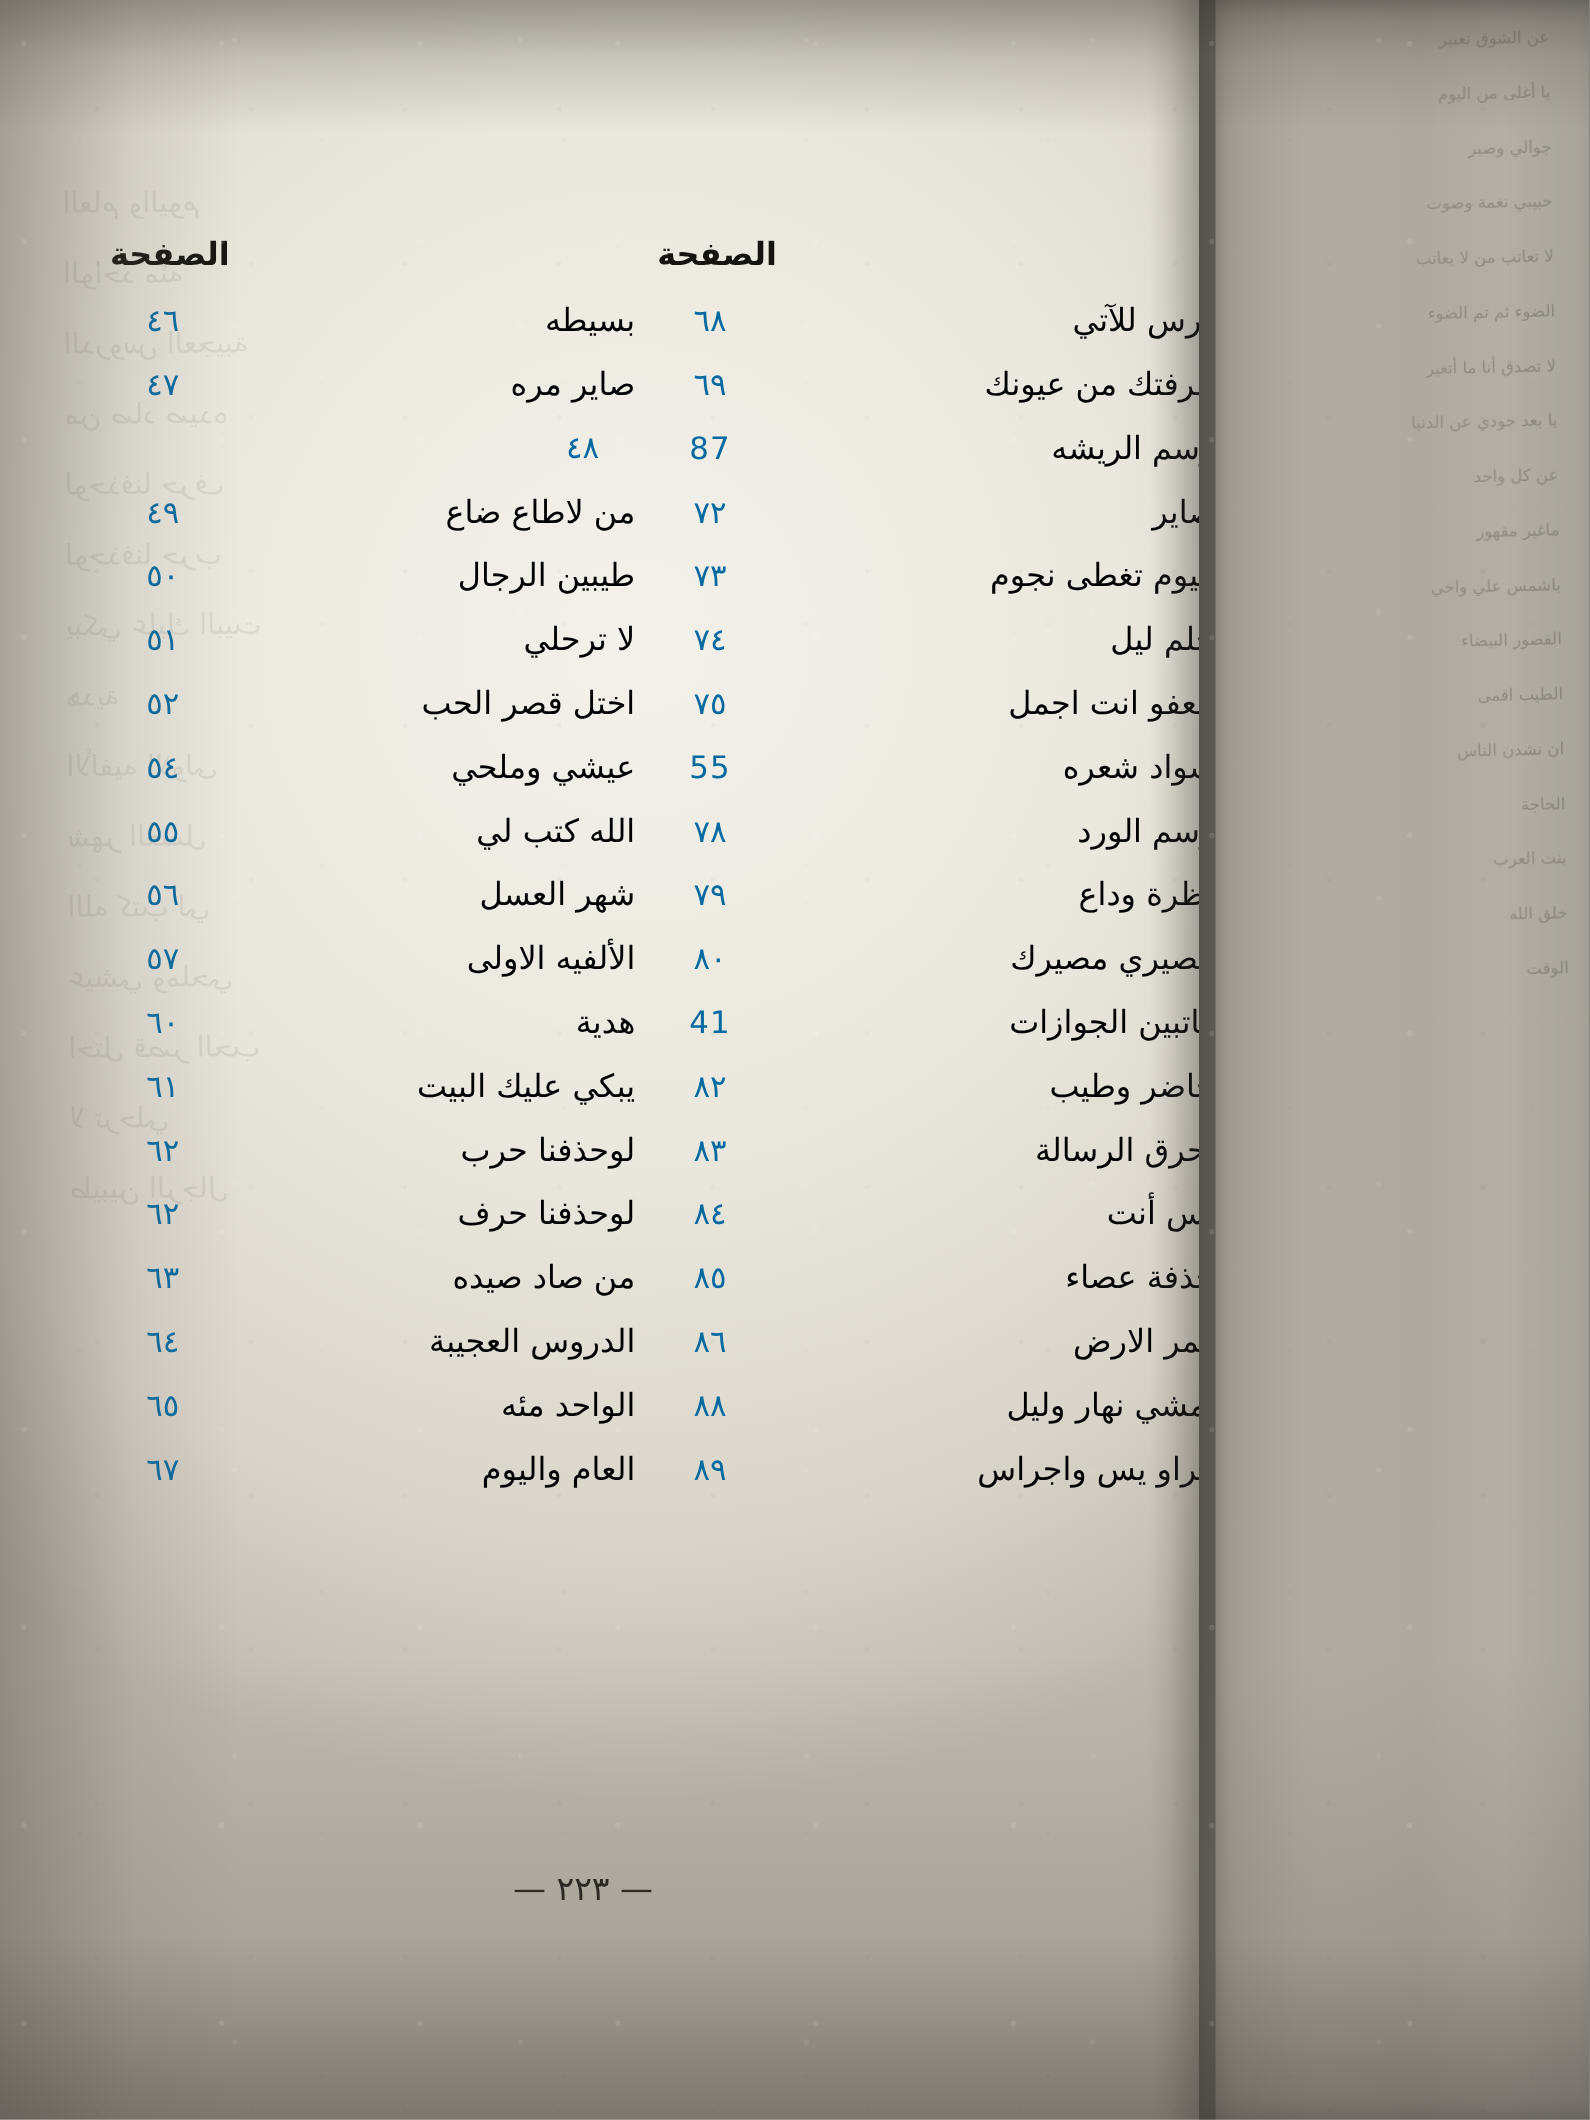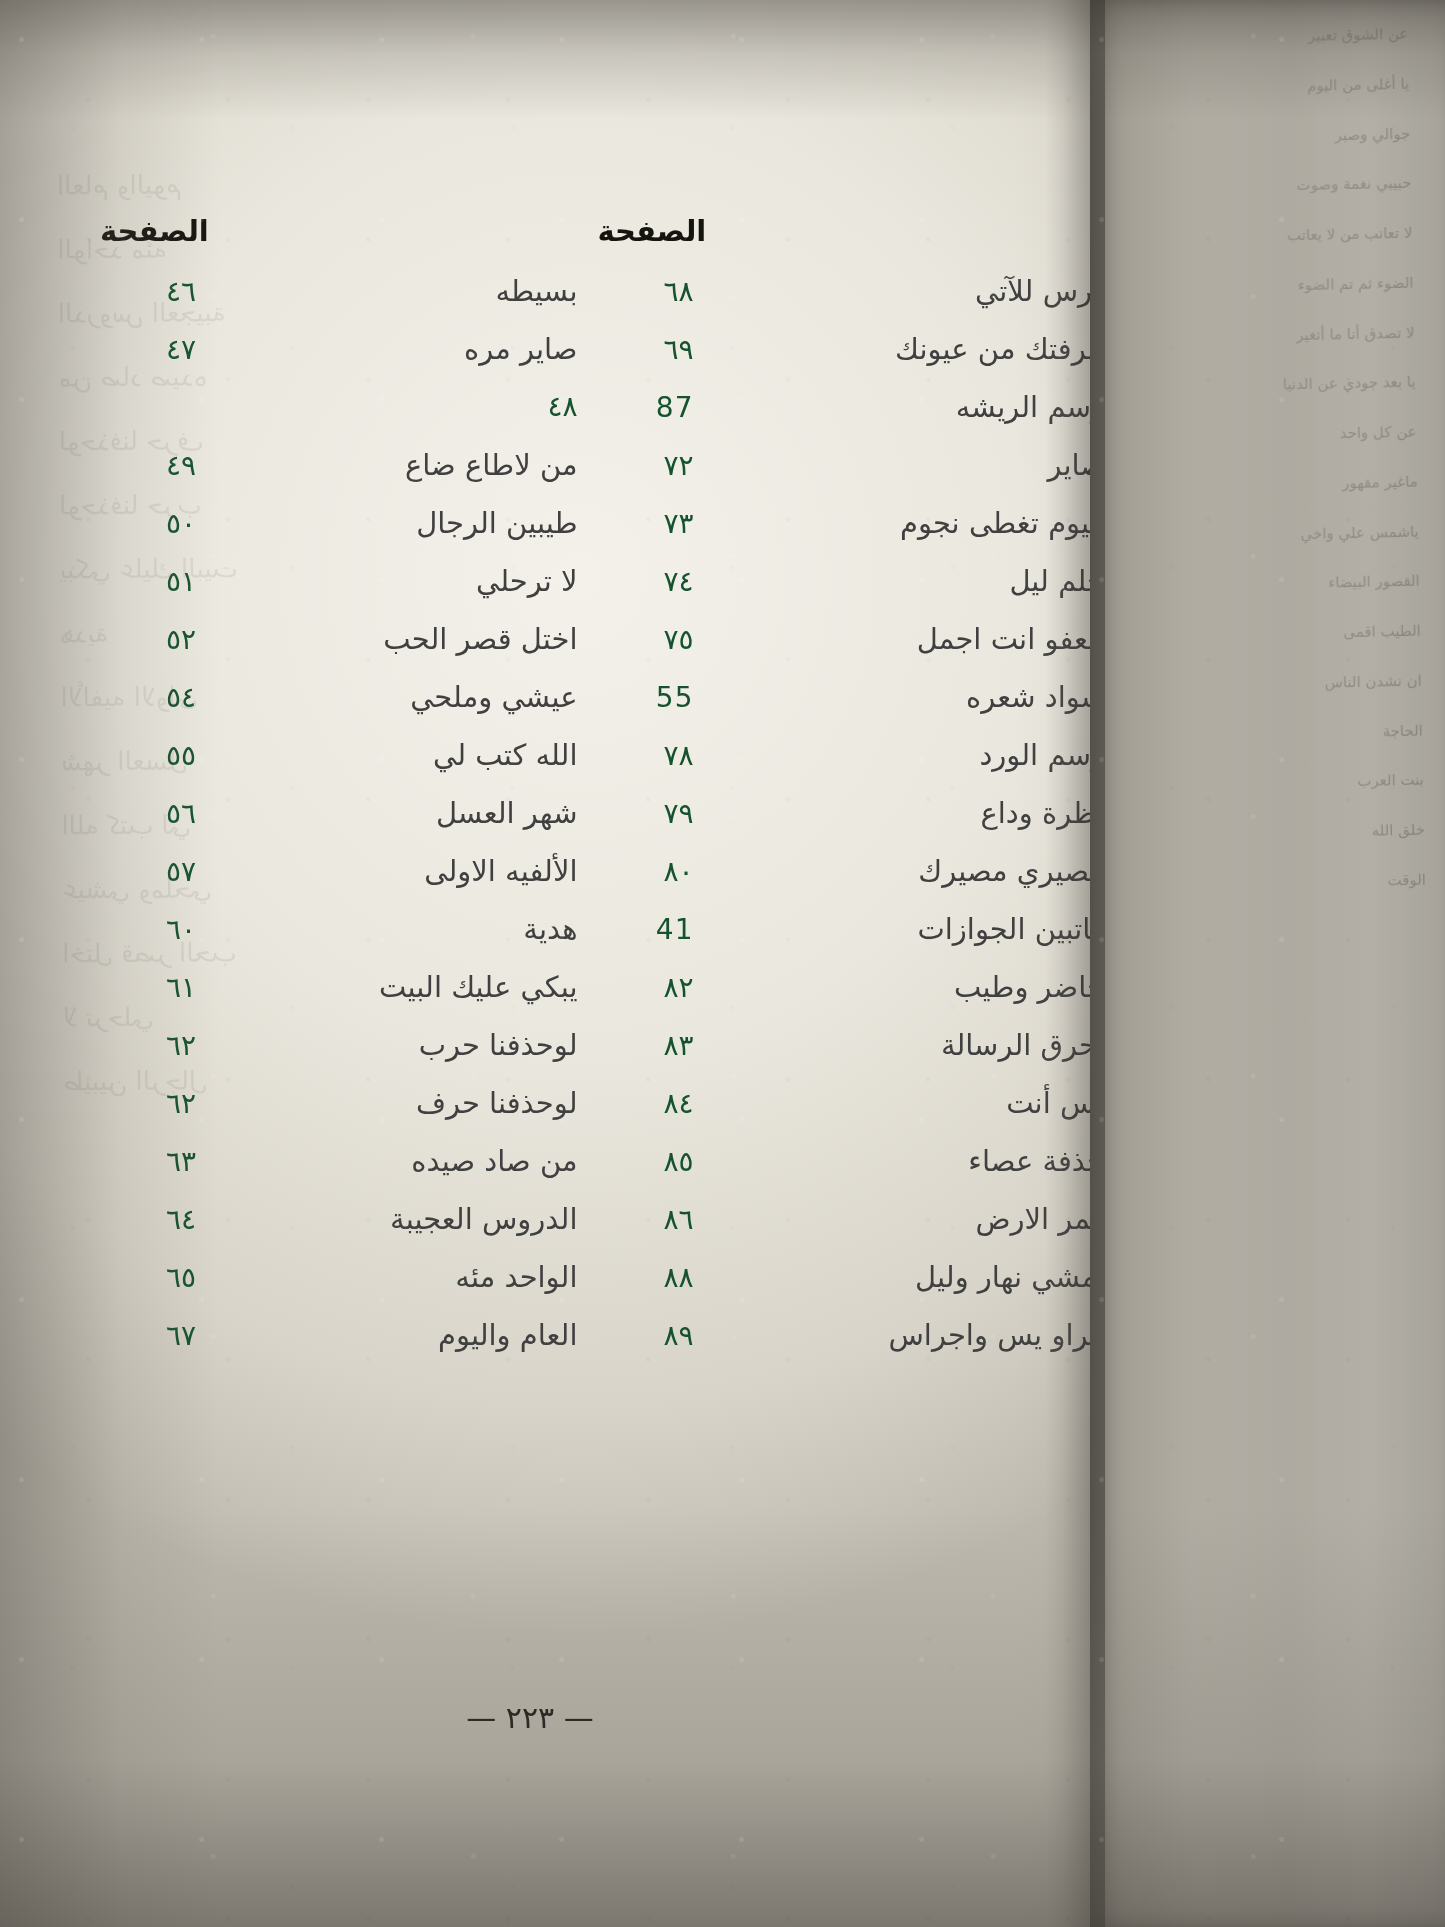--- a/index.html
+++ b/index.html
@@ -144,29 +144,29 @@
   .row {
     display: flex;
     flex-direction: row;
     align-items: baseline;
     height: 58px;
   }
   .title {
     flex: 1 1 auto;
     text-align: right;
     font-size: 29px;
-    color: #404040;
+    color: #000000;
     white-space: nowrap;
     padding-left: 20px;
   }
   .pg {
     flex: 0 0 96px;
-    text-align: right;
+    text-align: center;
     font-size: 28px;
-    color: #14532d;
+    color: #0369a1;
     letter-spacing: 1px;
   }
 
   .folio {
     position: absolute;
     top: 1700px;
     left: 0;
     width: 1060px;
     text-align: center;
     font-size: 30px;

